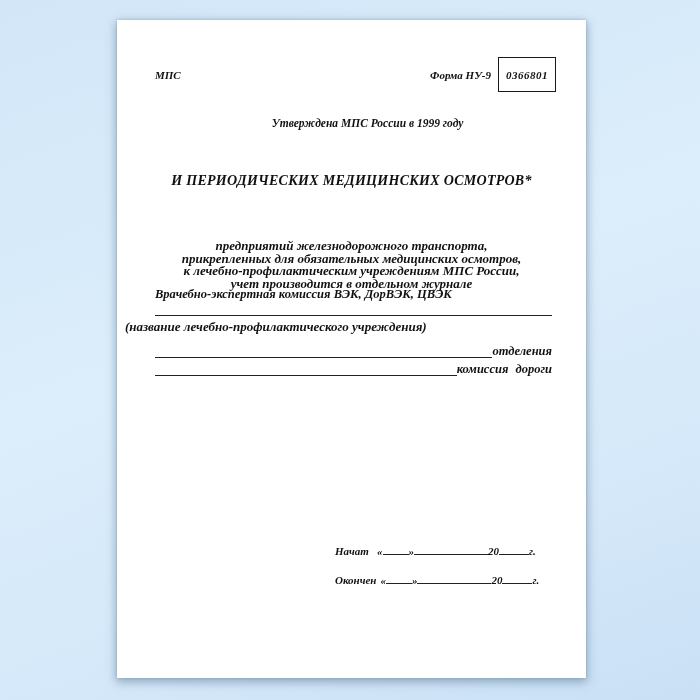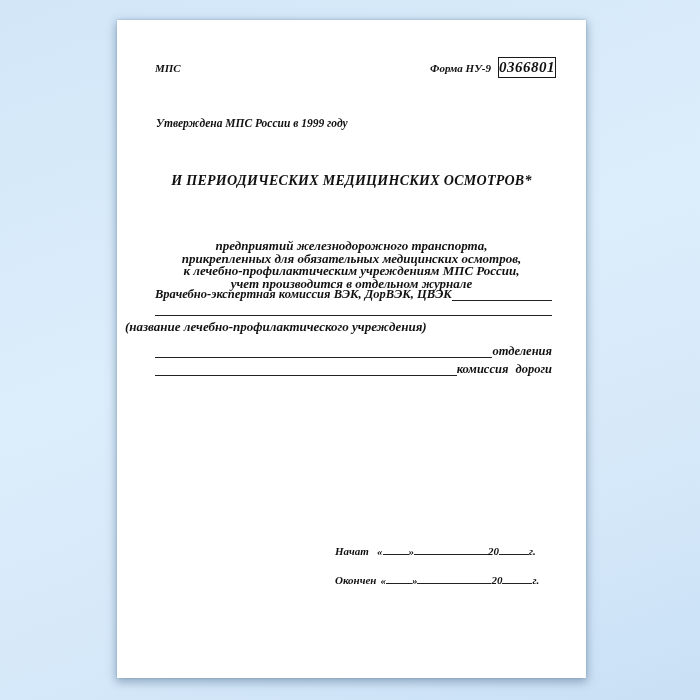--- a/index.html
+++ b/index.html
@@ -28,28 +28,28 @@
 
   .hdr {
     position: absolute; top: 37px; left: 38px; right: 30px;
     display: flex; justify-content: space-between; align-items: center;
     font-size: 11px;
   }
   .hdr-right { display: flex; align-items: center; }
   .form-label { margin-right: 7px; font-size: 11px; }
   .code-box {
     display: inline-flex; align-items: center; justify-content: center;
-    width: 58px; height: 21px;
+    width: 58px; height: 35px;
     border: 1.5px solid #1a1a1a;
-    font-size: 15px; letter-spacing: 0.5px; text-align: right;
+    font-size: 11px; letter-spacing: 0.5px; text-align: right;
   }
 
   .approval {
-    position: absolute; top: 97px; left: 7px; width: 100%;
-    font-size: 11.5px; padding-left: 32px;
+    position: absolute; top: 97px; left: 0; width: 100%;
+    text-align: center; font-size: 11.5px; padding-left: 32px;
   }
 
   .title {
     position: absolute; top: 150px; left: 0; width: 100%;
     text-align: center; font-size: 14px; line-height: 21px;
     letter-spacing: 0.3px;
   }
 
   .subtitle {
     position: absolute; top: 220px; left: 0; width: 100%;
@@ -59,21 +59,21 @@
   .row {
     position: absolute; left: 38px; right: 34px;
     display: flex; align-items: baseline;
     font-size: 12.5px; white-space: nowrap;
   }
   .fill {
     flex: 1 1 auto; min-width: 0;
     border-bottom: 1px solid #222222;
     height: 1px; align-self: flex-end; margin-bottom: 1px;
   }
-  .commission { top: 267px; }
+  .commission { top: 267px; flex-direction: column; }
   .fullline { top: 282px; height: 14px; }
   .fullline .fill { margin-bottom: 0; }
 
   .caption {
     position: absolute; top: 299px; left: 8px; width: 100%;
     text-align: left; font-size: 13px;
   }
 
   .dept { top: 324px; }
   .rail { top: 342px; }

